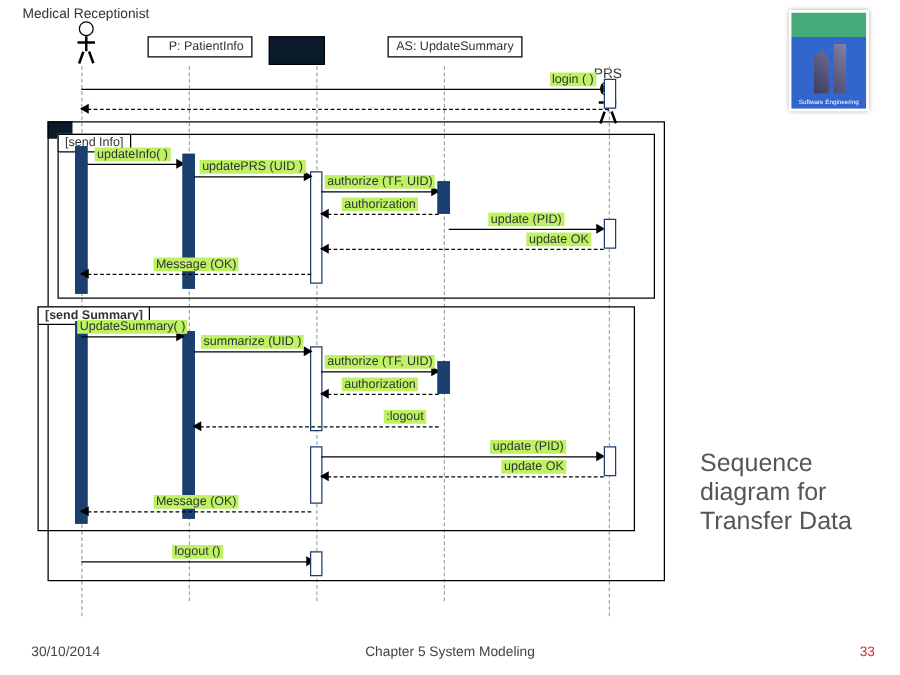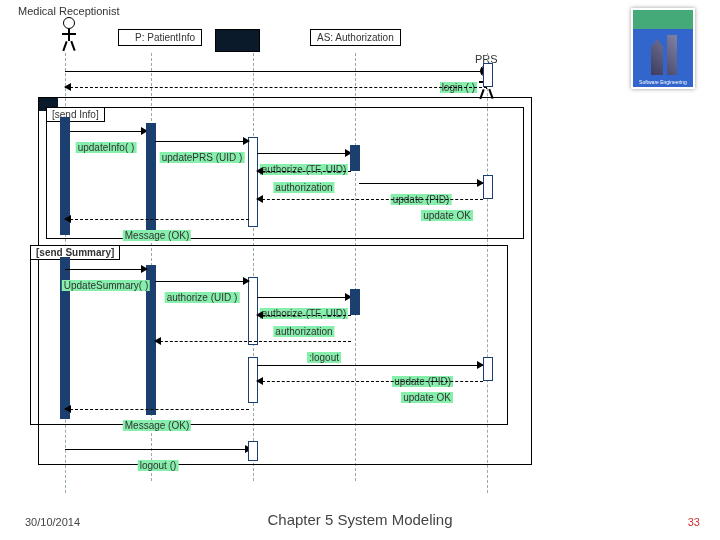--- a/index.html
+++ b/index.html
@@ -16,26 +16,26 @@
   .obj { position:absolute; top:24px; border:1px solid #000; padding:2px 6px; background:#fff; font-size:10px; white-space:nowrap; }
   .obj.black { background:#0b1a2b; color:#fff; padding:5px 20px; }
   .lifeline { position:absolute; top:48px; width:0; border-left:1px dashed #9aa; }
   .activation { position:absolute; width:8px; background:#fff; border:1px solid #1b3f6e; }
   .activation.fill { background:#1b3f6e; }
   .msg { position:absolute; height:12px; }
   .msg .line { position:absolute; top:8px; left:0; right:0; border-top:1px solid #000; }
   .msg.dash .line { border-top:1px dashed #000; }
   .msg .arrow-r { position:absolute; right:-1px; top:4px; width:0;height:0;border-top:4px solid transparent;border-bottom:4px solid transparent;border-left:7px solid #000; }
   .msg .arrow-l { position:absolute; left:-1px; top:4px; width:0;height:0;border-top:4px solid transparent;border-bottom:4px solid transparent;border-right:7px solid #000; }
-  .msg .label { position:absolute; top:-5px; left:50%; transform:translateX(-50%); background:#86efac; padding:0 2px; white-space:nowrap; font-size:10px;margin-top:24px; }
+  .msg .label { position:absolute; top:-5px; left:50%; transform:translateX(-50%); background:#bef264; padding:0 2px; white-space:nowrap; font-size:10px; }
   .fragment { position:absolute; border:1px solid #000; background:transparent; }
   .fragment .tag { position:absolute; left:-1px; top:-1px; border:1px solid #000; background:#fff; padding:1px 5px; font-size:10px; }
   .title-box { position:absolute; right:10px; top:360px; width:150px; font-size:20px; color:#555; line-height:1.15; }
   .footer-date { position:absolute; left:25px; bottom:12px; font-size:11px; color:#444; }
-  .footer-center { position:absolute; left:0; right:0; bottom:12px; text-align:center; font-size:15px; color:#444; }
+  .footer-center { position:absolute; left:0; right:0; bottom:12px; text-align:center; font-size:11px; color:#444; }
   .footer-num { position:absolute; right:20px; bottom:12px; font-size:11px; color:#c33; }
   .book { position:absolute; right:25px; top:8px; width:60px; height:75px; border:2px solid #fff; box-shadow:0 0 4px rgba(0,0,0,0.4); background:linear-gradient(to bottom,#4a7 0%,#4a7 25%,#36c 25%,#36c 100%); display:flex;flex-direction:column;justify-content:flex-end;align-items:center;color:#fff;font-size:5px;padding-bottom:2px; }
   .book .bldg{width:40px;height:40px;background:linear-gradient(45deg,#335,#88a);margin-bottom:4px;clip-path:polygon(20% 100%,20% 30%,35% 10%,50% 30%,50% 100%,60% 100%,60% 0%,85% 0%,85% 100%);}
   .tiny{position:absolute;background:#0b1a2b;width:20px;height:14px;left:28px;top:92px;}
 </style>
 </head>
 <body>
 
 <div class="slide">
   <div class="diagram">
@@ -50,21 +50,21 @@
     <div class="actor" style="left:465px; top:0;margin-top:48px;">
       <div>PRS</div>
       <div class="head"></div>
         <div class="body"></div>
         <div class="arms"></div>
         <div class="legs"></div>
     </div>
 
     <div class="obj" style="left:108px;padding-left:16px;">P: PatientInfo</div>
     <div class="obj black" style="left:205px;">&nbsp;</div>
-    <div class="obj" style="left:300px;">AS: Authorization</div>
+    <div class="obj" style="left:300px;">AS: UpdateSummary</div>
 
     <div class="tiny"></div>
 
     <div class="lifeline" style="left:55px; height:440px;"></div>
     <div class="lifeline" style="left:141px; height:428px;"></div>
     <div class="lifeline" style="left:243px; height:428px;"></div>
     <div class="lifeline" style="left:345px; height:428px;"></div>
     <div class="lifeline" style="left:477px; height:440px;"></div>
 
     <div class="msg" style="left:55px; width:422px; top:58px;">
@@ -137,21 +137,21 @@
     <div class="activation" style="left:238px; top:272px; height:66px;"></div>
 
     <div class="msg" style="left:55px; width:82px; top:256px;">
       <div class="line"></div>
         <div class="arrow-r"></div>
       <span class="label">UpdateSummary( )</span>
     </div>
     <div class="msg" style="left:145px; width:94px; top:268px;">
       <div class="line"></div>
         <div class="arrow-r"></div>
-      <span class="label">authorize (UID )</span>
+      <span class="label">summarize (UID )</span>
     </div>
     <div class="msg" style="left:247px; width:94px; top:284px;">
       <div class="line"></div>
         <div class="arrow-r"></div>
       <span class="label">authorize (TF, UID)</span>
     </div>
     <div class="activation fill" style="left:340px; top:284px; height:24px;"></div>
     <div class="msg dash" style="left:247px; width:94px; top:302px;">
       <div class="line"></div>
         <div class="arrow-l"></div>
@@ -187,17 +187,18 @@
     </div>
     <div class="activation" style="left:238px; top:436px; height:18px;"></div>
 
   </div>
 
   <div class="book">
     <div class="bldg"></div>
     <span>Software Engineering</span>
   </div>
 
+  <div class="title-box">Sequence diagram for Transfer Data</div>
 
   <div class="footer-date">30/10/2014</div>
   <div class="footer-center">Chapter 5 System Modeling</div>
   <div class="footer-num">33</div>
 </div>
 
 </body></html>

